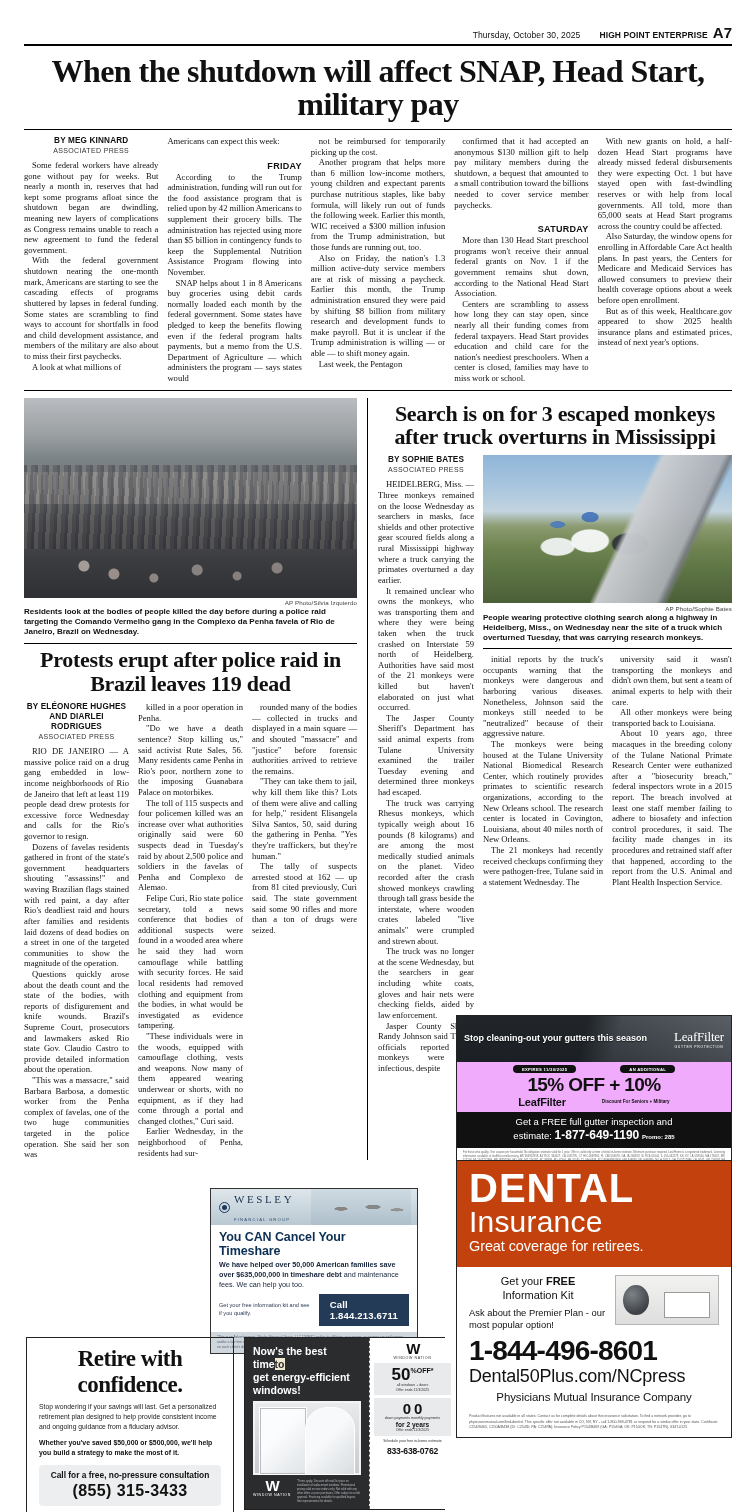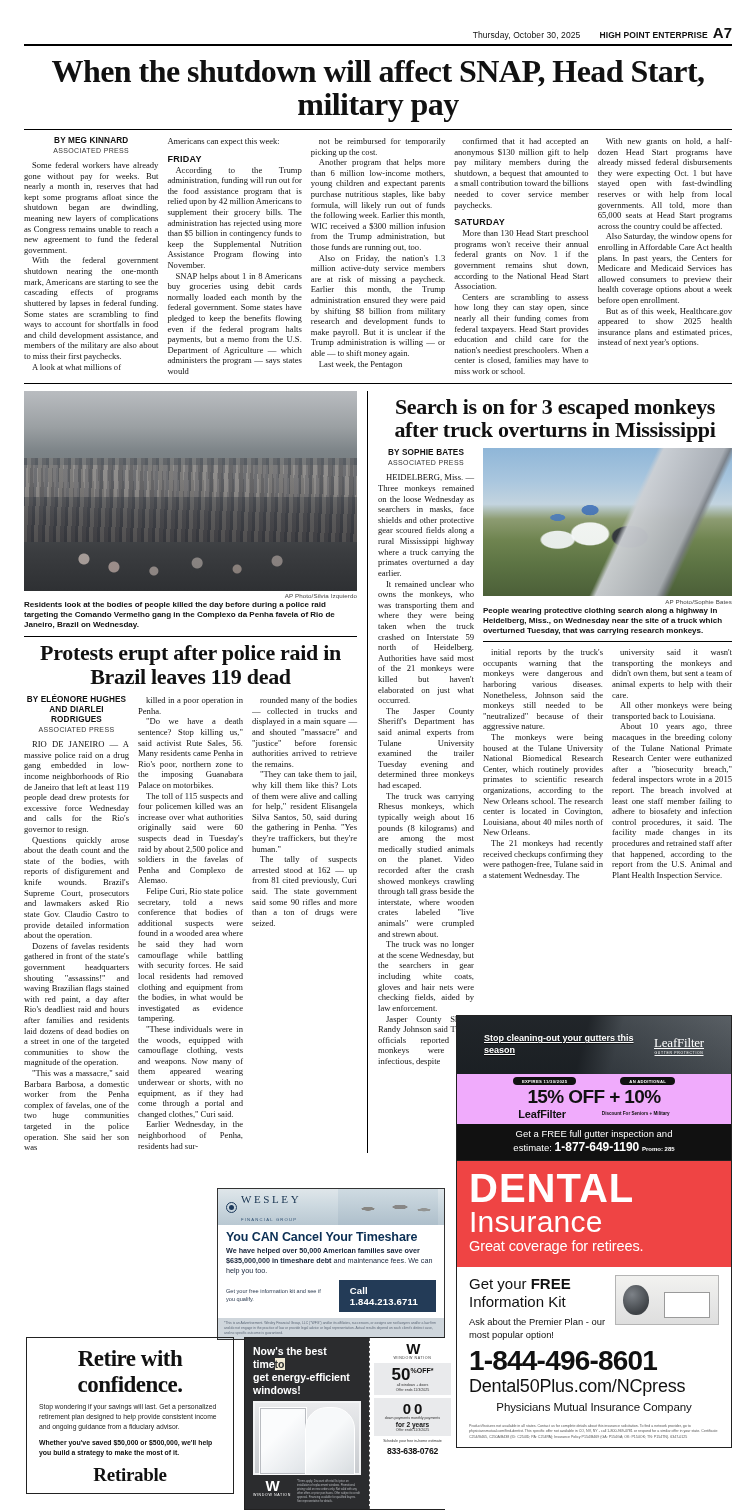--- a/index.html
+++ b/index.html
@@ -41,22 +41,22 @@
     font-family: "Liberation Sans", sans-serif; font-weight: bold;
     font-size: 8.2px; letter-spacing: .15px; line-height: 1.22;
   }
   .byline .org {
     font-family: "Liberation Sans", sans-serif; font-size: 7px;
     letter-spacing: .35px; line-height: 1.3; color: #333;
   }
 
   .dayhead {
     font-family: "Liberation Sans", sans-serif; font-weight: bold;
-    font-size: 9px; letter-spacing: .3px; text-align: left;
-    margin: 7px 0 1px;
+    font-size: 9px; letter-spacing: .3px; text-align: right;
+    margin: 14px 0 1px;
   }
 
   
   .cols { display: flex; gap: 9px; }
   .col { flex: 1 1 0; min-width: 0; }
   p.bt {
     font-size: 8.6px; line-height: 1.235; text-align: justify;
     text-indent: 8px; hyphens: auto; word-spacing: -.2px;
   }
   p.bt.noind { text-indent: 0; }
@@ -137,26 +137,25 @@
     font-weight: bold; font-size: 9.5px; padding: 5px 11px; letter-spacing: .2px;
   }
   .wes-fine {
     font-family: "Liberation Sans", sans-serif; font-size: 3.4px; line-height: 1.45;
     color: #5d6878; background: #cfd6dc; padding: 3px 6px;
   }
 
   
   .lf { border: 1px solid #222; }
   .lf-top {
-    height: 58px; display: flex; justify-content: space-between; align-items: center;
-    padding: 0 27px; color: #fff;
+    height: 46px; display: flex; justify-content: space-between; align-items: center;
+    padding: 0 7px; color: #fff;
     background:
       linear-gradient(105deg, rgba(20,24,28,.82) 0 46%, rgba(40,46,52,.45) 58%, rgba(90,96,102,.3) 100%),
       linear-gradient(180deg, #5d6368, #3b4146);
-    text-decoration: underline;
   }
   .lf-slogan { font-family: "Liberation Sans", sans-serif; font-weight: bold; font-size: 9px; line-height: 1.32; text-shadow: 0 1px 1px rgba(0,0,0,.6); }
   .lf-logo { font-family: "Liberation Serif", serif; font-size: 13px; color: #fff; letter-spacing: -.2px; }
   .lf-logo small { display: block; font-family: "Liberation Sans", sans-serif; font-size: 3.4px; letter-spacing: .7px; text-align: center; }
   .lf-mid { background: #f0abfc; padding: 3px 0 4px; text-align: center; }
   .lf-pills { display: flex; justify-content: center; gap: 44px; margin-bottom: 1px; }
   .lf-pill {
     background: #111; color: #fff; font-family: "Liberation Sans", sans-serif;
     font-size: 4.2px; font-weight: bold; padding: 1.5px 9px; border-radius: 7px; letter-spacing: .3px;
   }
@@ -170,28 +169,28 @@
   }
   .lf-bar b { font-size: 12px; }
   .lf-bar .promo { font-size: 6px; font-weight: bold; }
   .lf-fine {
     font-family: "Liberation Sans", sans-serif; font-size: 2.7px; line-height: 1.5;
     color: #666; padding: 3px 6px; text-align: justify;
   }
 
   
   .dental { border: 1px solid #222; }
-  .dental-top { background: #ef4444; color: #fff; padding: 9px 12px 11px; }
+  .dental-top { background: #c2410c; color: #fff; padding: 9px 12px 11px; }
   .dental-t1 { font-family: "Liberation Sans", sans-serif; font-weight: bold; font-size: 40px; line-height: .92; letter-spacing: 1px; }
   .dental-t2 { font-family: "Liberation Sans", sans-serif; font-size: 30px; line-height: 1; letter-spacing: .2px; font-weight: 300; }
   .dental-t3 { font-family: "Liberation Sans", sans-serif; font-size: 14.5px; line-height: 1.35; letter-spacing: -.1px; }
   .dental-body { padding: 8px 12px 6px; display: block; }
   .dental-flex { display: flex; gap: 8px; align-items: flex-start; }
   .dental-l { flex: 1 1 auto; }
-  .dental-h { font-family: "Liberation Sans", sans-serif; font-size: 15px; line-height: 1.2; }
+  .dental-h { font-family: "Liberation Sans", sans-serif; font-size: 11px; line-height: 1.2; text-align: center; }
   .dental-h b { font-weight: bold; }
   .dental-p { font-family: "Liberation Sans", sans-serif; font-size: 9.4px; line-height: 1.3; margin-top: 5px; }
   .dental-kit {
     width: 104px; height: 50px; flex: 0 0 auto; position: relative;
     background: linear-gradient(180deg,#f2f2f0,#dedede);
     border: .7px solid #b4b4b4;
   }
   .dental-kit::before {
     content: ""; position: absolute; left: 7px; top: 9px; width: 26px; height: 30px;
     border-radius: 50% 50% 48% 48%;
@@ -326,22 +325,22 @@
 
       <h2 class="sub-hed left">Protests erupt after police raid in Brazil leaves 119 dead</h2>
 
       <div class="cols">
         <div class="col">
           <div class="byline">
             <div class="who">BY ELÉONORE HUGHES AND DIARLEI RODRIGUES</div>
             <div class="org">ASSOCIATED PRESS</div>
           </div>
           <p class="bt">RIO DE JANEIRO — A massive police raid on a drug gang embedded in low-income neighborhoods of Rio de Janeiro that left at least 119 people dead drew protests for excessive force Wednesday and calls for the Rio's governor to resign.</p>
+          <p class="bt">Dozens of favelas residents gathered in front of the state's government headquarters shouting "assassins!" and waving Brazilian flags stained with red paint, a day after Rio's deadliest raid and hours after families and residents laid dozens of dead bodies on a street in one of the targeted communities to show the magnitude of the operation.</p>
           <p class="bt">Questions quickly arose about the death count and the state of the bodies, with reports of disfigurement and knife wounds. Brazil's Supreme Court, prosecutors and lawmakers asked Rio state Gov. Claudio Castro to provide detailed information about the operation.</p>
-          <p class="bt">Dozens of favelas residents gathered in front of the state's government headquarters shouting "assassins!" and waving Brazilian flags stained with red paint, a day after Rio's deadliest raid and hours after families and residents laid dozens of dead bodies on a street in one of the targeted communities to show the magnitude of the operation.</p>
           <p class="bt">"This was a massacre," said Barbara Barbosa, a domestic worker from the Penha complex of favelas, one of the two huge communities targeted in the police operation. She said her son was</p>
         </div>
         <div class="col">
           <p class="bt">killed in a poor operation in Penha.</p>
           <p class="bt">"Do we have a death sentence? Stop killing us," said activist Rute Sales, 56. Many residents came Penha in Rio's poor, northern zone to the imposing Guanabara Palace on motorbikes.</p>
           <p class="bt">The toll of 115 suspects and four policemen killed was an increase over what authorities originally said were 60 suspects dead in Tuesday's raid by about 2,500 police and soldiers in the favelas of Penha and Complexo de Alemao.</p>
           <p class="bt">Felipe Curi, Rio state police secretary, told a news conference that bodies of additional suspects were found in a wooded area where he said they had worn camouflage while battling with security forces. He said local residents had removed clothing and equipment from the bodies, in what would be investigated as evidence tampering.</p>
           <p class="bt">"These individuals were in the woods, equipped with camouflage clothing, vests and weapons. Now many of them appeared wearing underwear or shorts, with no equipment, as if they had come through a portal and changed clothes," Curi said.</p>
           <p class="bt">Earlier Wednesday, in the neighborhood of Penha, residents had sur-</p>
         </div>
@@ -444,21 +443,21 @@
           <div class="dental-kit"></div>
         </div>
         <div class="dental-phone">1-844-496-8601</div>
         <div class="dental-url">Dental50Plus.com/NCpress</div>
         <div class="dental-co">Physicians Mutual Insurance Company</div>
       </div>
       <div class="dental-fine">Product/features not available in all states. Contact us for complete details about this insurance solicitation. To find a network provider, go to physiciansmutual.com/find-dentist. This specific offer not available in CO, NV, NY - call 1-800-969-4781 or respond for a similar offer in your state. Certificate C254/B465, C250A/B438 (ID: C254ID; PA: C254PA); Insurance Policy P154/B469 (GA: P154GA; OK: P154OK; TN: P154TN). 6347-0125</div>
     </div>
   </div>
 
-  <div style="position:absolute; left:217px; top:1188px; width:228px;">
+  <div style="position:absolute; left:210px; top:1188px; width:208px;">
     <div class="ad-wesley">
       <div class="wes-top">
         <div class="wes-logo">
           <span class="wes-mark"></span>
           <span>
             <span class="wes-name">WESLEY</span><br>
             <span class="wes-sub">FINANCIAL GROUP</span>
           </span>
         </div>
         <div class="wes-people"></div>
@@ -475,20 +474,24 @@
       </div>
       <div class="wes-fine">*This is an Advertisement. Wesley Financial Group, LLC ("WFG") and/or its affiliates, successors, or assigns are not lawyers and/or a law firm and do not engage in the practice of law or provide legal advice or legal representation. Actual results depend on each client's distinct case, and no specific outcome is guaranteed.</div>
     </div>
   </div>
 
   <div style="position:absolute; left:26px; top:1337px; width:208px;">
     <div class="ret">
       <div class="ret-h">Retire with confidence.</div>
       <div class="ret-p">Stop wondering if your savings will last. Get a personalized retirement plan designed to help provide consistent income and ongoing guidance from a fiduciary advisor.</div>
       <div class="ret-p2">Whether you've saved $50,000 or $500,000, we'll help you build a strategy to make the most of it.</div>
+      <div class="ret-box">
+        <div class="ret-box-t">Call for a free, no-pressure consultation</div>
+        <div class="ret-box-p">(855) 315-3433</div>
+      </div>
       <div class="ret-logo">
 
         <span class="ret-name">Retirable</span>
       </div>
 
     </div>
   </div>
 
   <div style="position:absolute; left:244px; top:1337px; width:201px;">
     <div class="wn">

